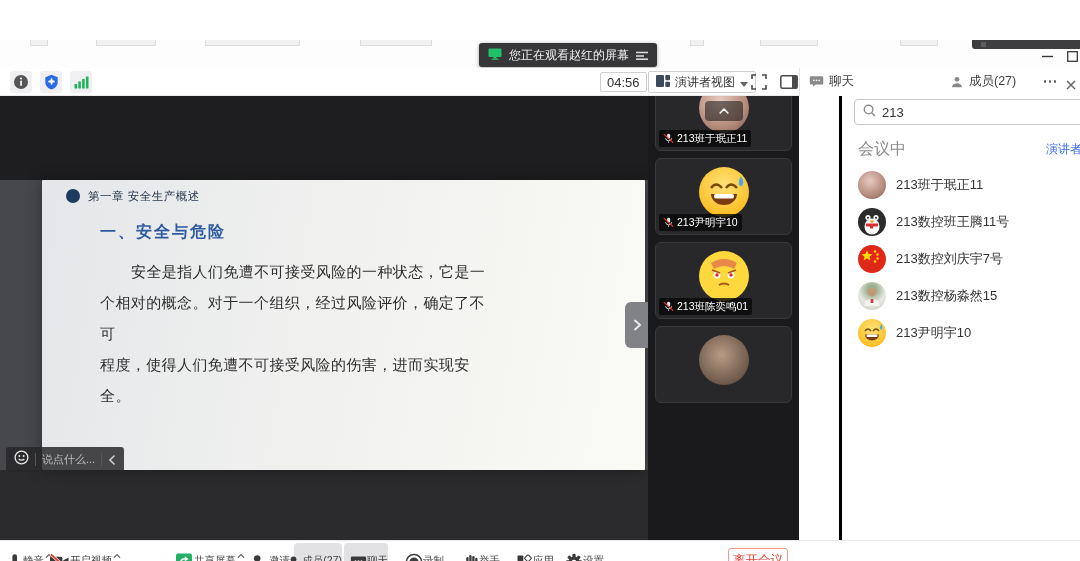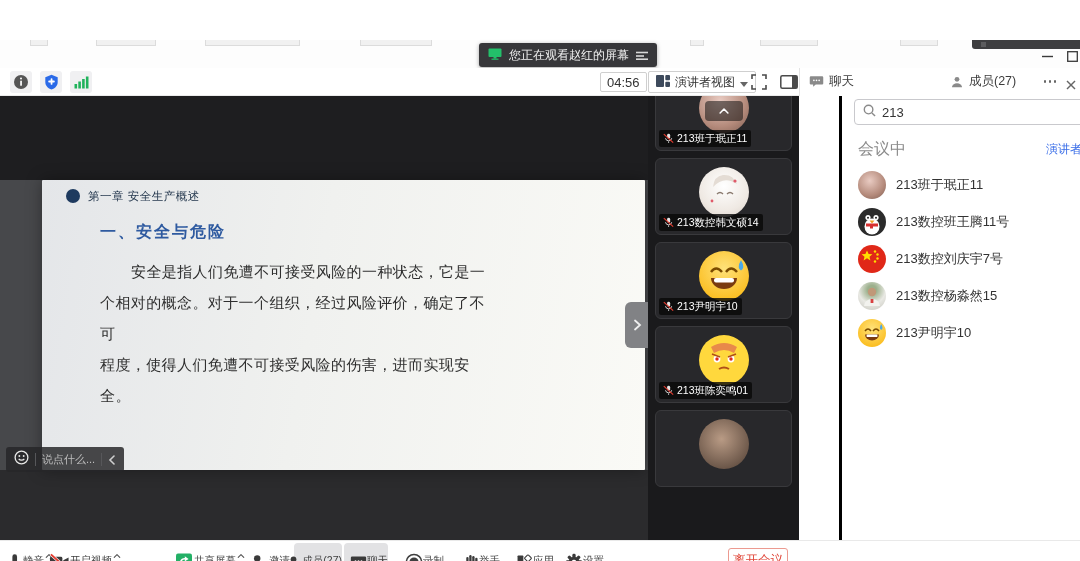--- a/index.html
+++ b/index.html
@@ -322,36 +322,20 @@
               </svg>
           </div>
           <div class="tile-label">
             <svg class="mic" width="11" height="11">
                 <use href="#icon-mic-off"></use>
               </svg>
             <span>213班于珉正11</span>
           </div>
         </div>
 
-        <div class="tile">
-          <div class="av av-anime">
-            <svg viewBox="0 0 50 50">
-                <path d="M14 20 q11 -12 24 -3 q-4 -10 -14 -9 q-9 1 -10 12" fill="#e4dcd4"></path>
-                <circle cx="36" cy="14" r="1.6" fill="#e05a6a"></circle>
-                <circle cx="13" cy="34" r="1.4" fill="#e05a6a"></circle>
-                <path d="M18 27 q3 -3 6 0 M28 27 q3 -3 6 0" stroke="#8a7a6e" stroke-width="1.4" fill="none"></path>
-              </svg>
-          </div>
-          <div class="tile-label">
-            <svg class="mic" width="11" height="11">
-                <use href="#icon-mic-off"></use>
-              </svg>
-            <span>213数控韩文硕14</span>
-          </div>
-        </div>
 
 
         <div class="tile">
           <div class="av av-emoji">
             <svg viewBox="0 0 50 50">
                 <path d="M12 21 q5 -7 11 0" stroke="#7a4b00" stroke-width="2.4" fill="none"></path>
                 <path d="M27 21 q5 -7 11 0" stroke="#7a4b00" stroke-width="2.4" fill="none"></path>
                 <path d="M12 27 a13 11 0 0 0 26 0 z" fill="#7a3b10"></path>
                 <rect x="15" y="27" width="20" height="4.5" rx="2" fill="#fff"></rect>
                 <path d="M42 9 q4.5 8 0 10.5 q-4.5 -2.5 0 -10.5" fill="#4aa8e8"></path>

